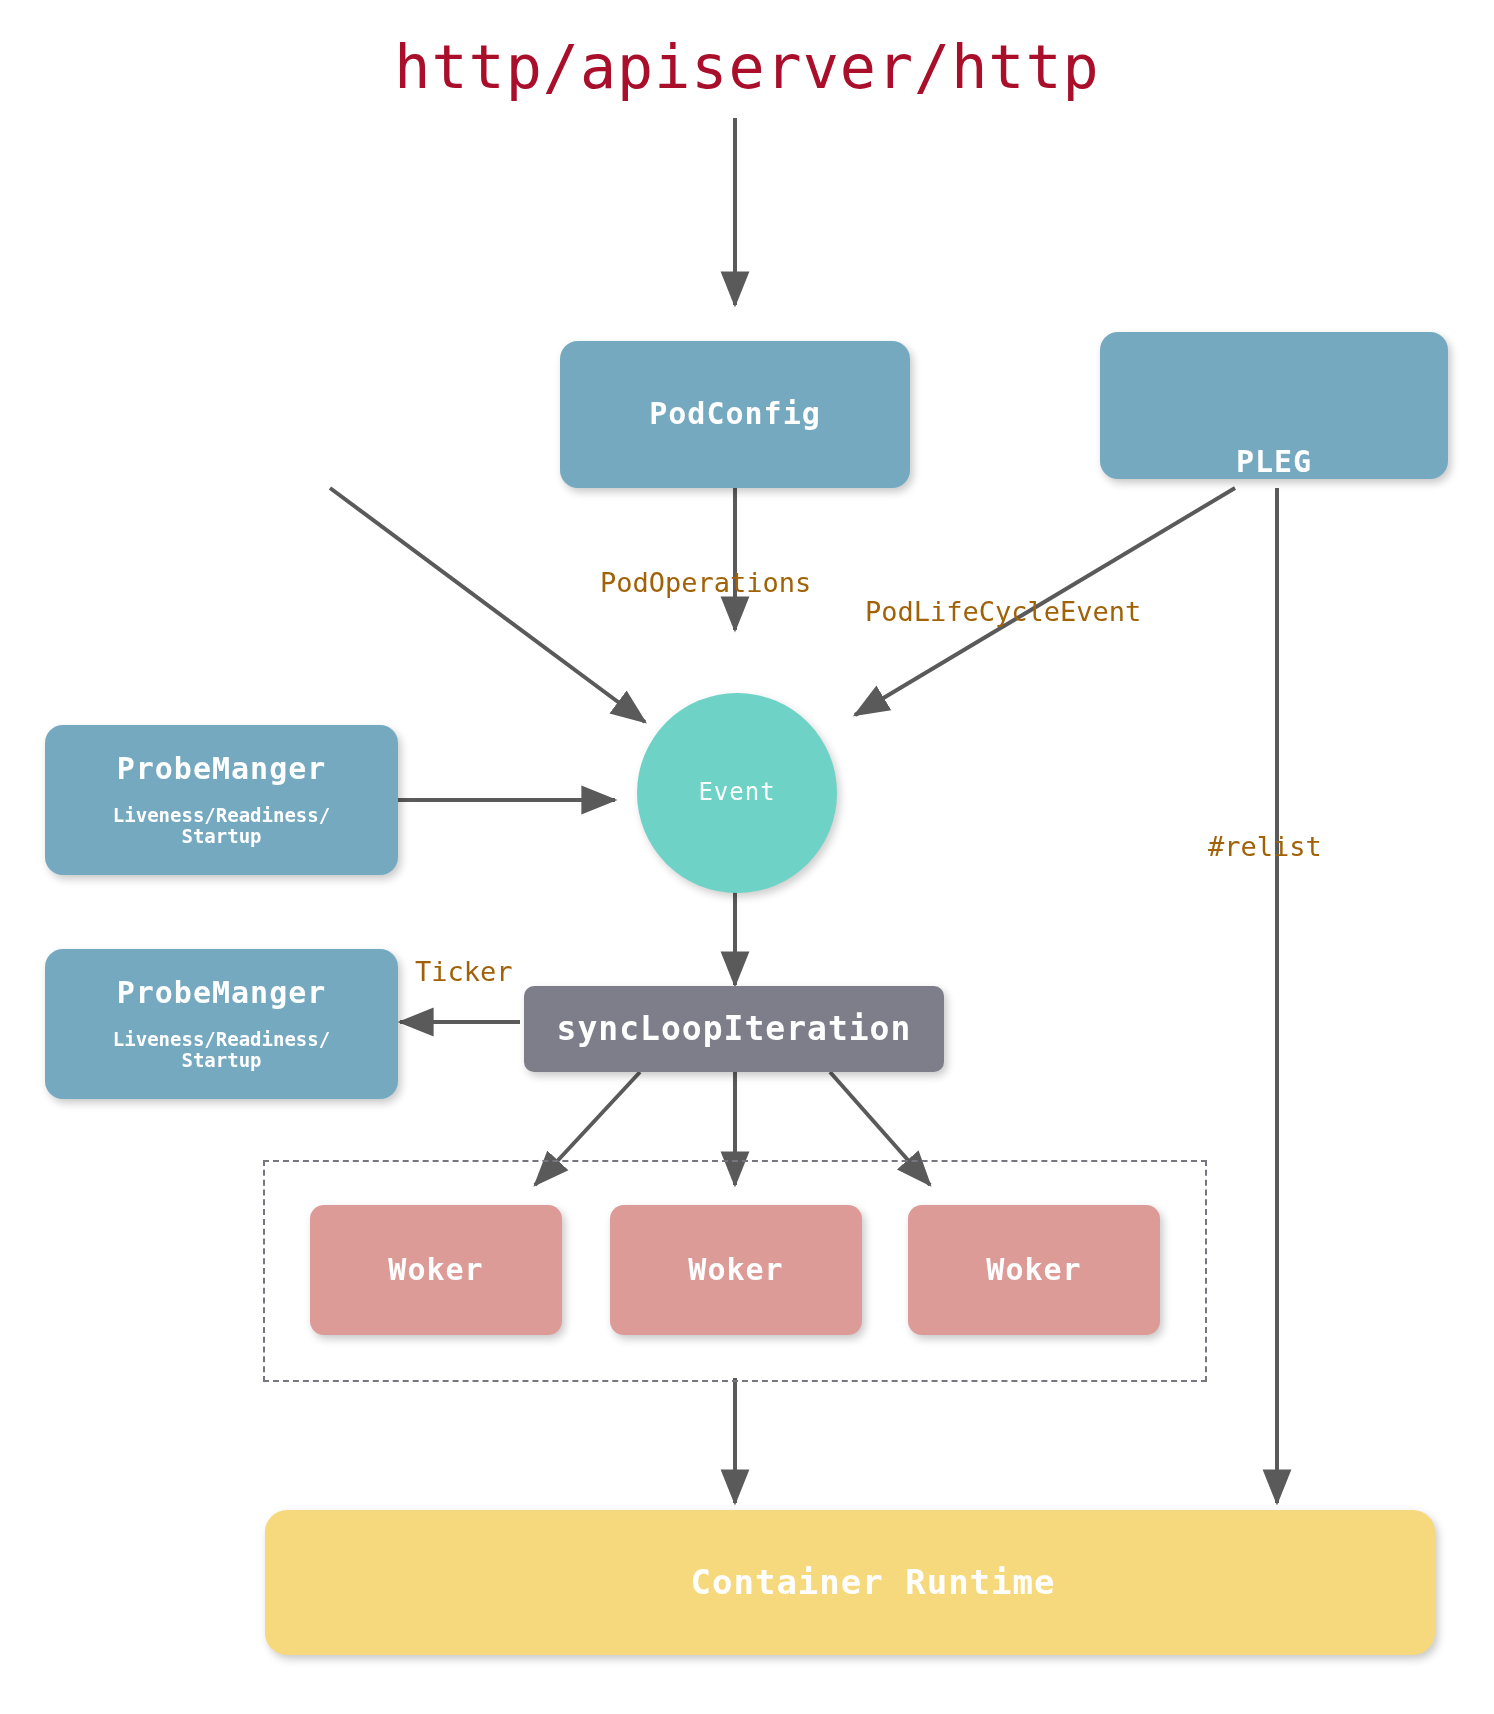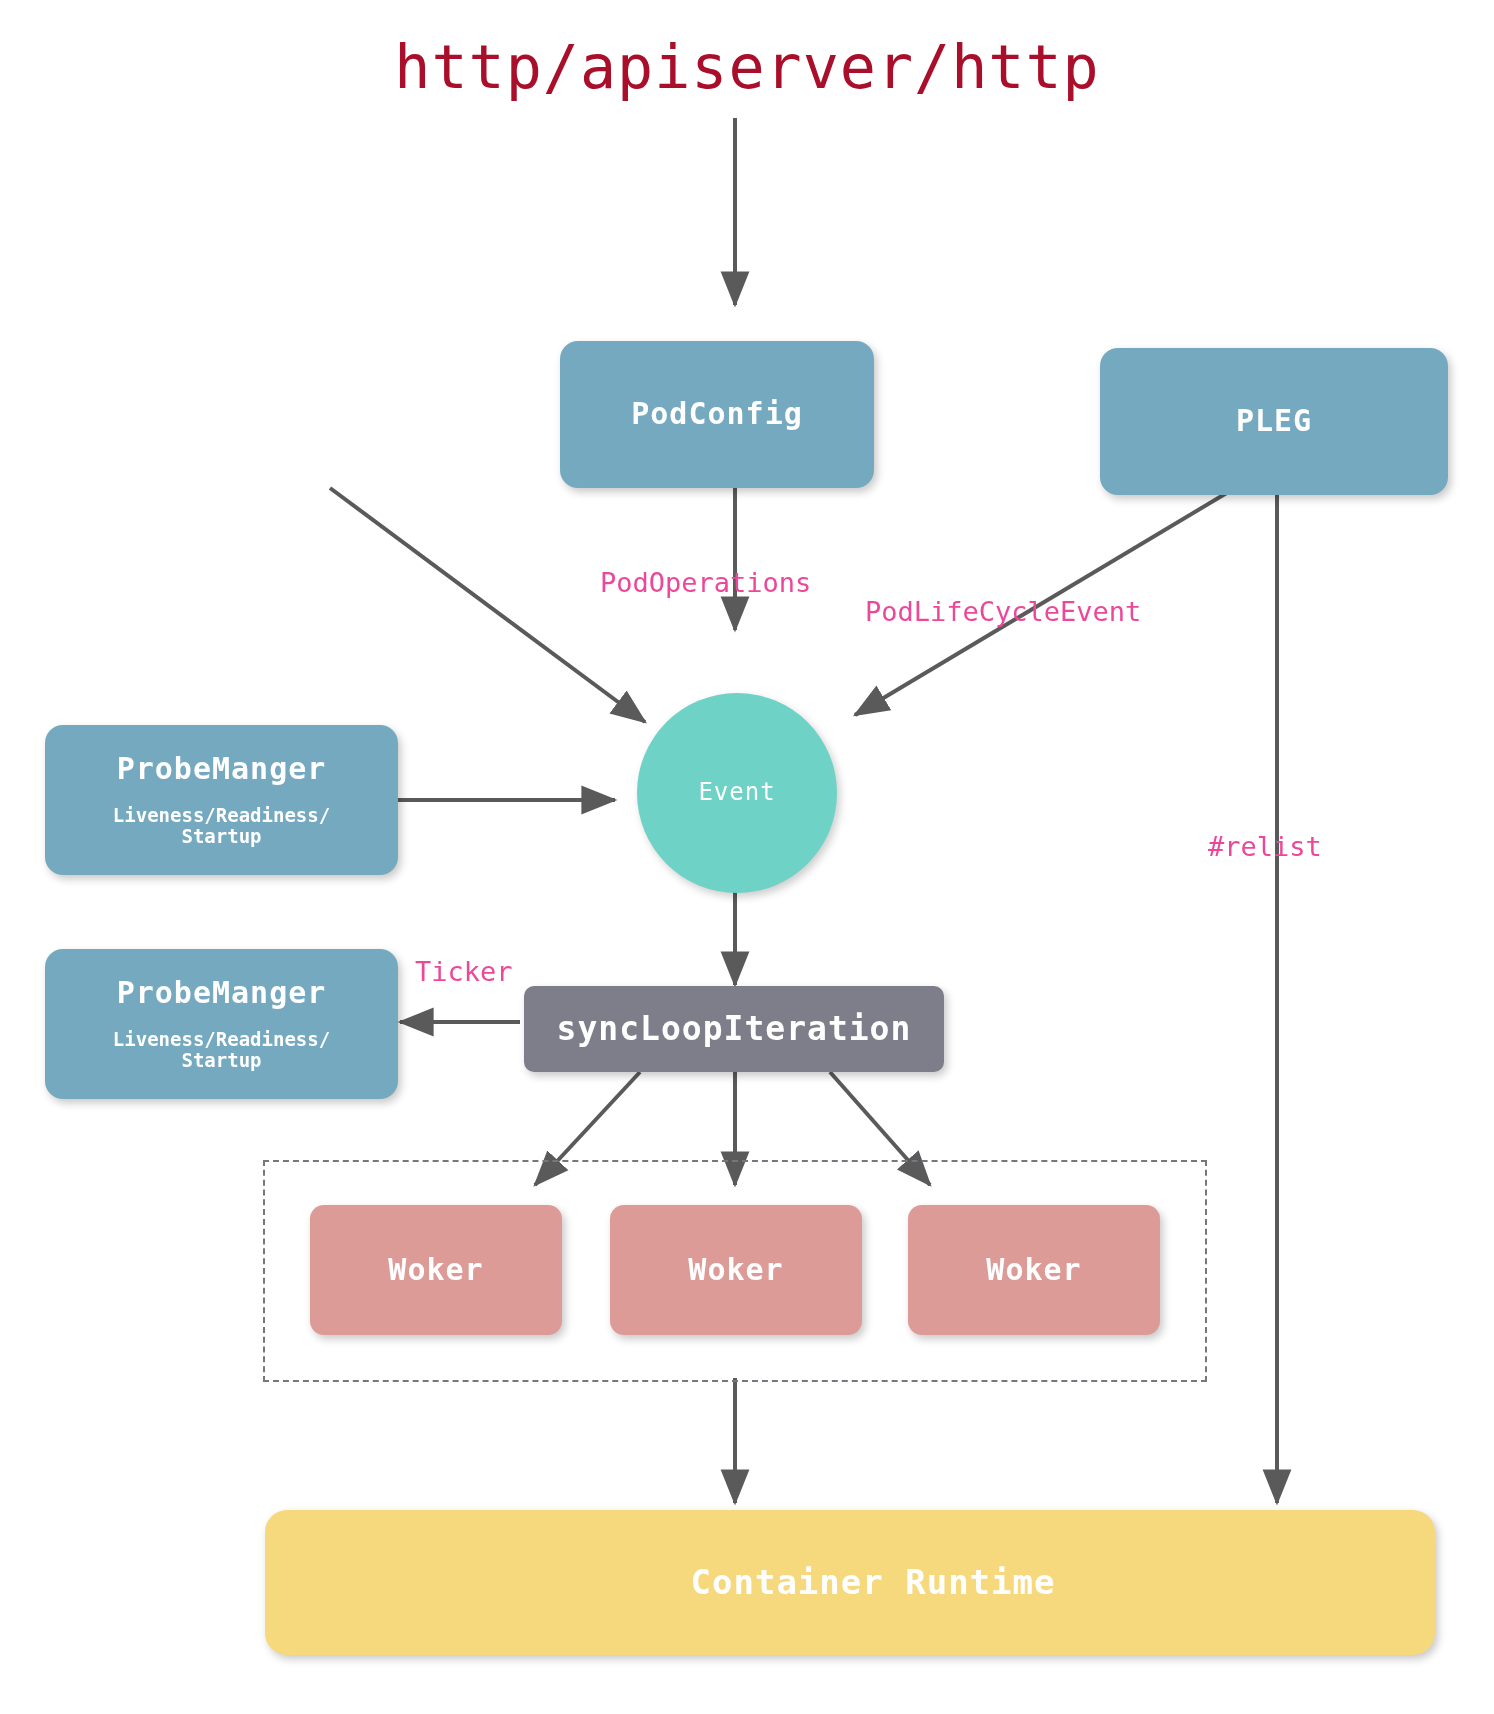--- a/index.html
+++ b/index.html
@@ -31,21 +31,21 @@
   .node .sub{
     font-size:19px;font-weight:bold;line-height:1.12;margin-top:18px;
   }
 
   .title{
     position:absolute;left:0;top:32px;width:1494px;text-align:center;
     color:#A90F2B;font-size:60px;letter-spacing:1px;
   }
 
   .edge-label{
-    position:absolute;color:#ec4899;font-size:27px;white-space:nowrap;
+    position:absolute;color:#a16207;font-size:27px;white-space:nowrap;
   }
 
   .dashed-group{
     position:absolute;border:2px dashed #76767f;background:transparent;
   }
 </style>
 </head>
 <body>
 
 <div id="diagram">
@@ -78,25 +78,25 @@
       <path d="M735,1072 L735,1185"></path>
       <path d="M830,1072 L930,1185"></path>
 
       <path d="M735,1378 L735,1503"></path>
 
       <path d="M1277,488 L1277,1503"></path>
     </g>
   </svg>
 
 
-  <div class="node blue" style="left:560px;top:341px;width:314px;height:147px;">
+  <div class="node blue" style="left:560px;top:341px;width:350px;height:147px;">
     <span class="main">PodConfig</span>
   </div>
 
-  <div class="node blue" style="left:1100px;top:348px;width:348px;height:147px;">
+  <div class="node blue" style="left:1100px;top:332px;width:348px;height:147px;justify-content:flex-end;">
     <span class="main">PLEG</span>
   </div>
 
   <div class="node blue" style="left:45px;top:725px;width:353px;height:150px;">
     <span class="main">ProbeManger</span>
     <span class="sub" style="white-space:pre-line;">Liveness/Readiness/
 Startup</span>
   </div>
 
   <div class="node blue" style="left:45px;top:949px;width:353px;height:150px;">

